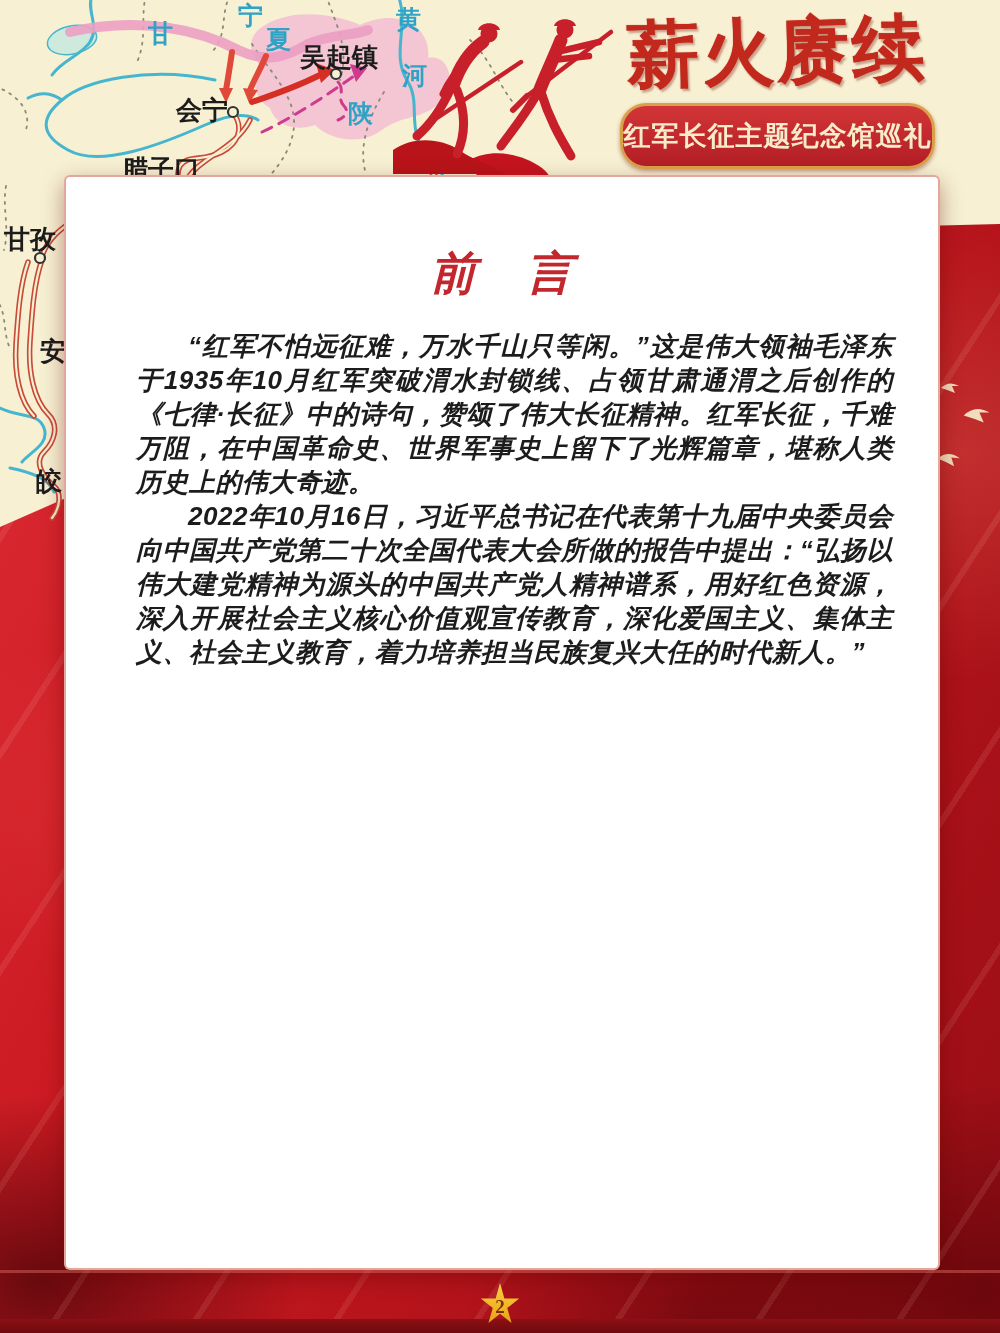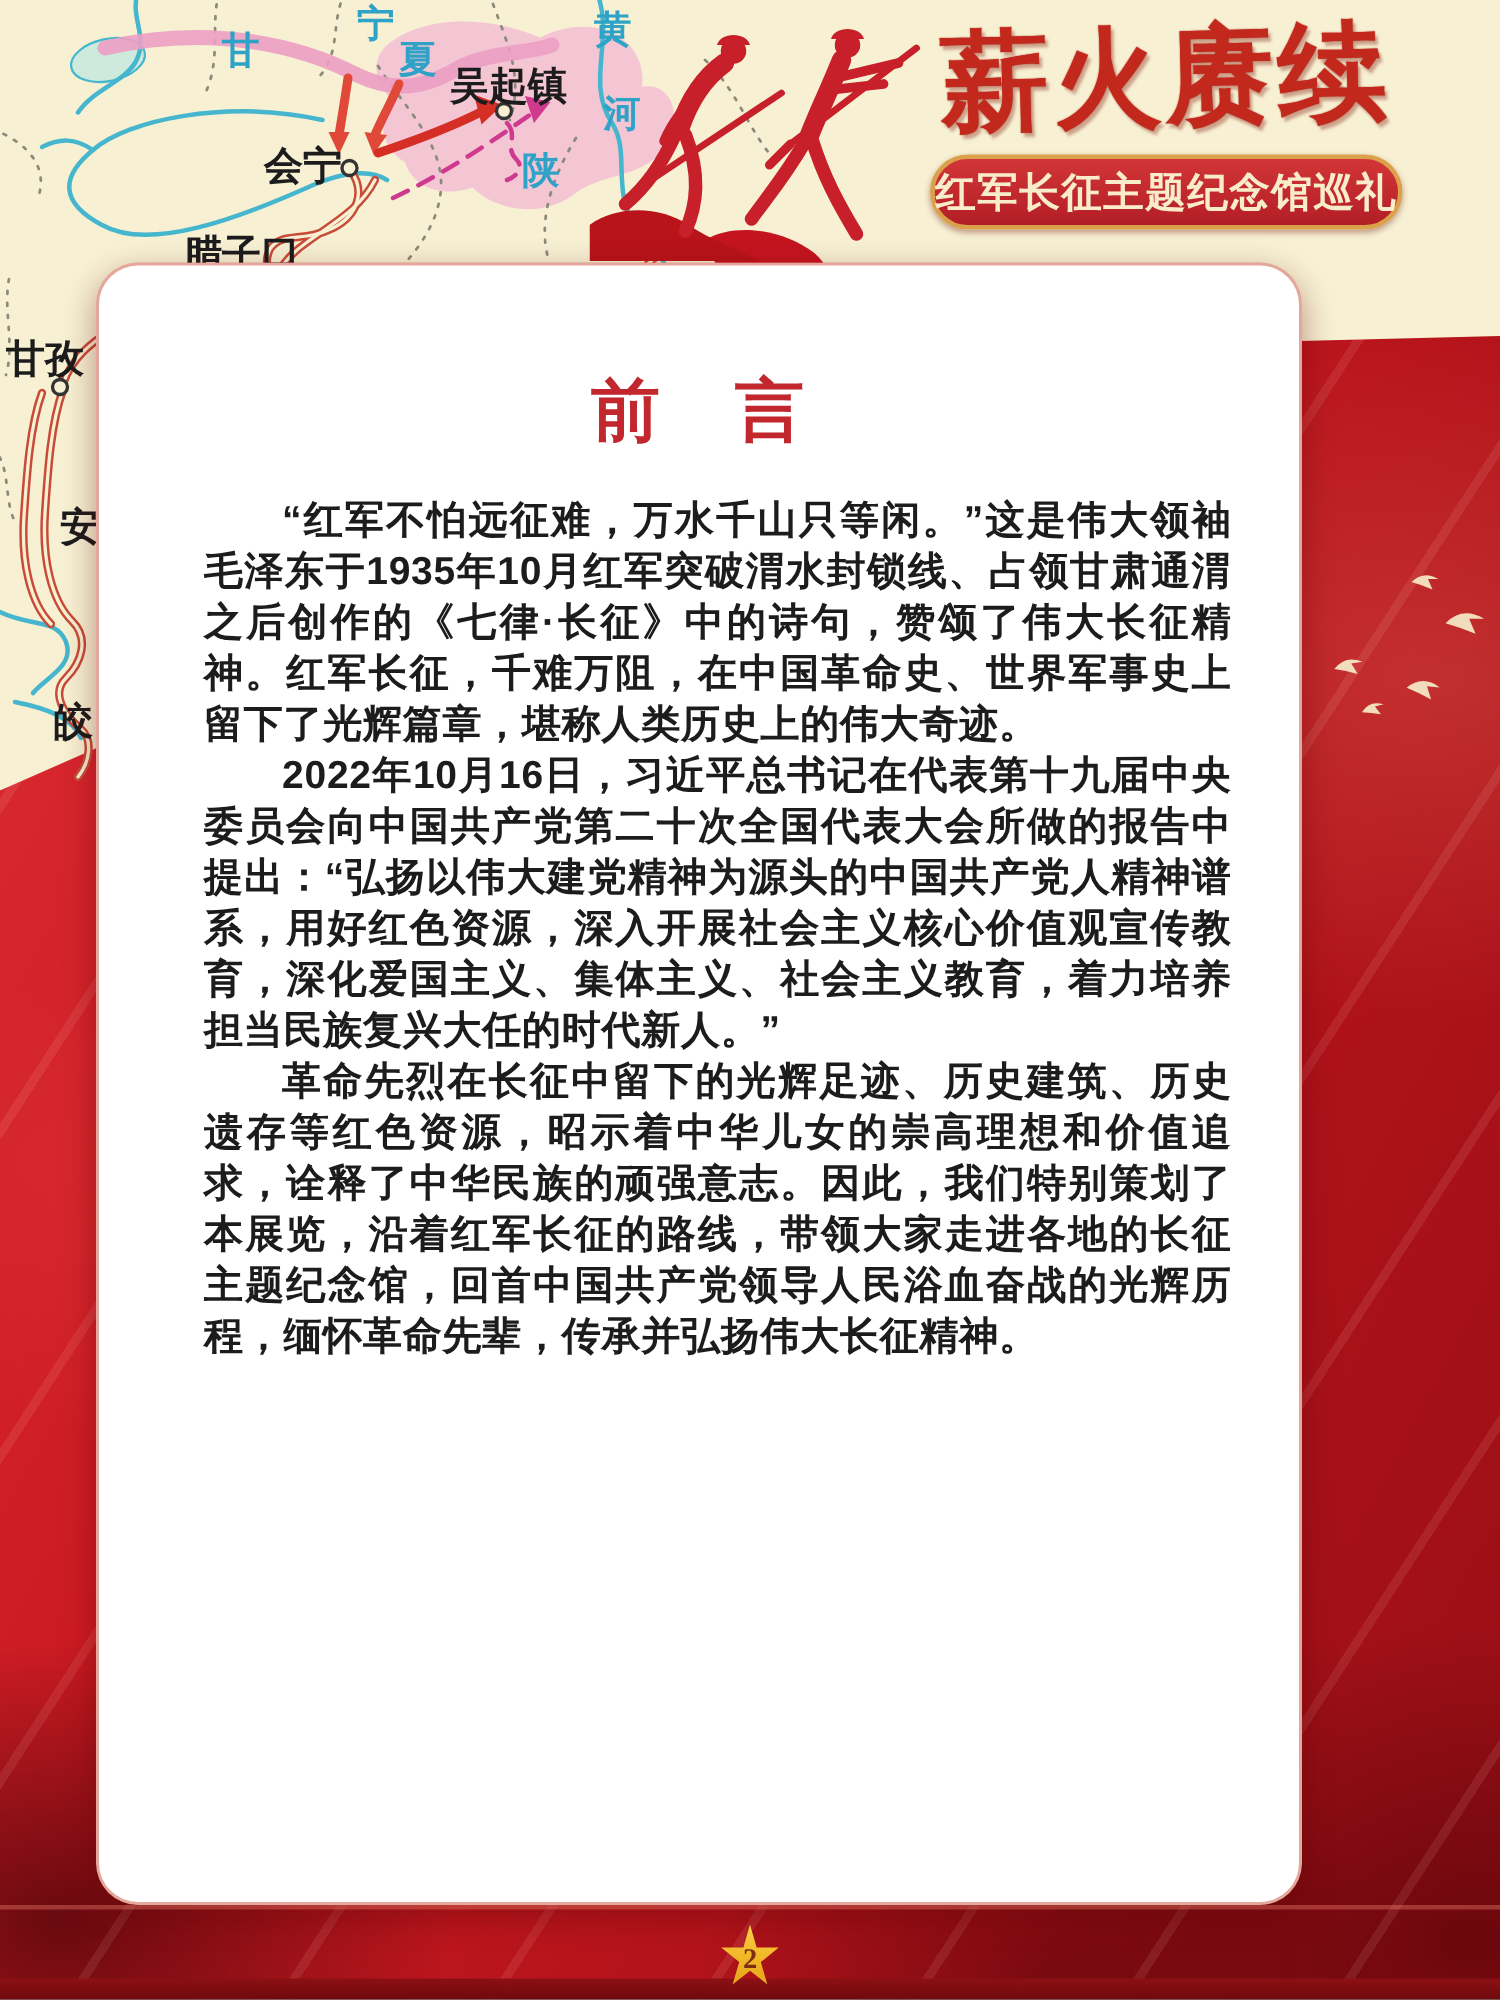--- a/index.html
+++ b/index.html
@@ -28,33 +28,34 @@
   .map-svg { position:absolute; left:0; top:0; }
   .soldiers-svg { position:absolute; left:393px; top:4px; }
   
   .calligraphy {
     position:absolute; left:612px; top:2px; width:330px; text-align:center;
     font-family:"DejaVu Serif","Liberation Serif",serif; font-weight:900; font-size:72px; line-height:98px;
     color:#c3281c; letter-spacing:3px; transform:rotate(-1.5deg);
     text-shadow:2px 3px 2px rgba(130,20,8,.35), 0 0 1px #a81c10;
   }
   .ribbon {
-    position:absolute; left:620px; top:103px; width:315px; height:50px;
+    position:absolute; left:620px; top:103px; width:315px; height:66px;
     background:linear-gradient(#d23537, #b21e25); border:3px solid #dba04a; border-radius:26px;
     display:flex; align-items:center; justify-content:center;
     box-shadow:0 2px 4px rgba(100,10,5,.4);
   }
   .ribbon span { color:#f8ecca; font-size:27px; font-weight:700; letter-spacing:1px; white-space:nowrap; }
   
   .dove { position:absolute; pointer-events:none; opacity:.92; }
   
   .card {
-    position:absolute; left:64px; top:175px; width:804px; height:1095px;
-    background:#ffffff; border:2px solid rgba(205,95,72,.55); border-radius:28px;
+    position:absolute; left:64px; top:175px; width:876px; height:1095px;
+    background:#ffffff; border:2px solid rgba(205,95,72,.55); border-radius:6px;
     box-shadow:0 8px 22px rgba(90,5,5,.4);
+    font-style:italic;
   }
   .card-title {
     margin-top:66px; text-align:center;
     font-family:"DejaVu Serif","Liberation Serif",serif; font-weight:700;
     font-size:46px; color:#c1272d; word-spacing:30px; letter-spacing:2px;
   }
   .card-body { margin:24px 45px 0 70px; }
   .card-body p {
     font-size:26px; line-height:34px; color:#1c1c1c; font-weight:600;
     text-align:justify; text-indent:2em; letter-spacing:0.5px;
@@ -223,21 +224,20 @@
     </svg>
   <svg class="dove" style="left:906px; top:466px; transform:rotate(-14deg);" width="20" height="12" viewBox="0 0 22 14">
       <path d="M1,8 Q9,0 19,6 L12,6 L15,13 Q8,10 1,8 Z" fill="#f6ecc8"></path>
     </svg>
 
   <div class="card">
     <h1 class="card-title">前 言</h1>
     <div class="card-body">
       <p>“红军不怕远征难，万水千山只等闲。”这是伟大领袖毛泽东于1935年10月红军突破渭水封锁线、占领甘肃通渭之后创作的《七律·长征》中的诗句，赞颂了伟大长征精神。红军长征，千难万阻，在中国革命史、世界军事史上留下了光辉篇章，堪称人类历史上的伟大奇迹。</p>
       <p>2022年10月16日，习近平总书记在代表第十九届中央委员会向中国共产党第二十次全国代表大会所做的报告中提出：“弘扬以伟大建党精神为源头的中国共产党人精神谱系，用好红色资源，深入开展社会主义核心价值观宣传教育，深化爱国主义、集体主义、社会主义教育，着力培养担当民族复兴大任的时代新人。”</p>
-      <p>革命先烈在长征中留下的光辉足迹、历史建筑、历史遗存等红色资源，昭示着中华儿女的崇高理想和价值追求，诠释了中华民族的顽强意志。因此，我们特别策划了本展览，沿着红军长征的路线，带领大家走进各地的长征主题纪念馆，回首中国共产党领导人民浴血奋战的光辉历程，缅怀革命先辈，传承并弘扬伟大长征精神。</p>
     </div>
   </div>
 
   <div class="footer-line"></div>
   <div class="footer-dark"></div>
   <div class="page-star">
     <span>2</span>
   </div>
 </div>
 

